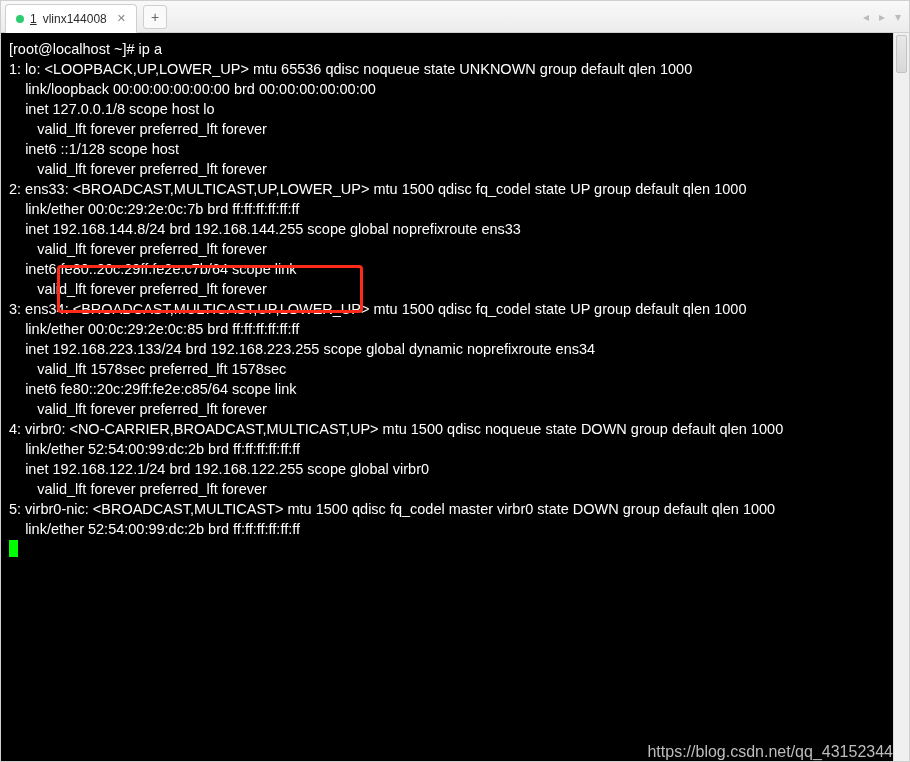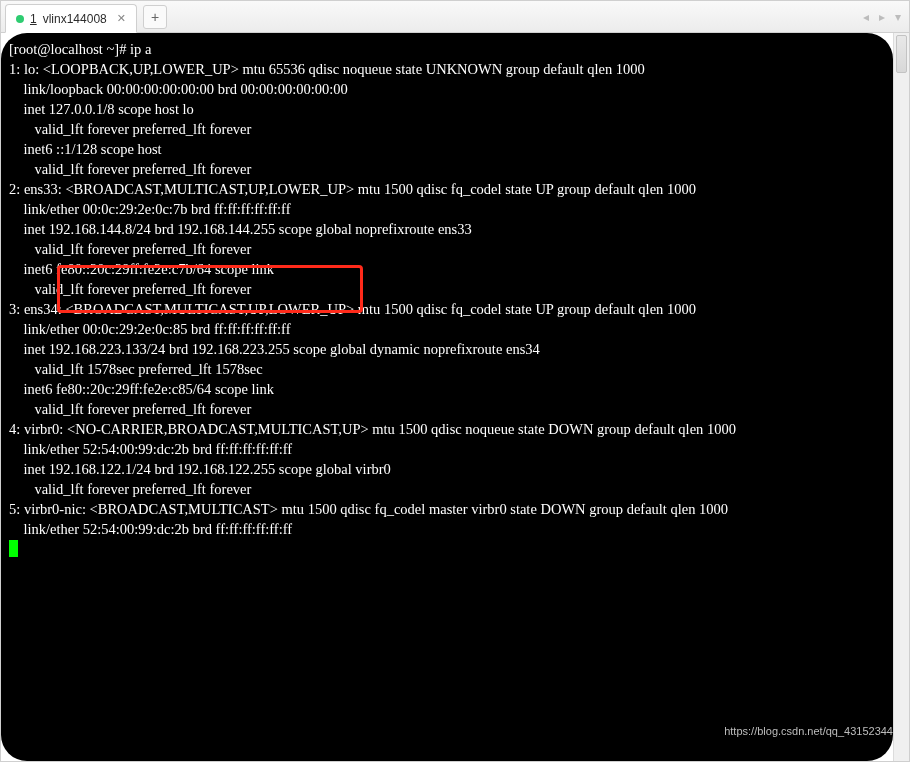--- a/index.html
+++ b/index.html
@@ -73,29 +73,28 @@
   .terminal-wrap {
     flex: 1;
     display: flex;
     position: relative;
     min-height: 0;
   }
   .terminal {
     flex: 1;
     background: #000000;
     color: #ffffff;
-    font-family: Liberation Serif, serif;
+    font-family: Liberation Sans, sans-serif;
     font-size: 14.5px;
     line-height: 20px;
     padding: 6px 8px 16px 8px;
     white-space: pre-wrap;
     word-break: break-all;
     overflow: hidden;
     position: relative;
-    border-radius: 26px;
   }
   .scrollbar {
     width: 16px;
     background: #f0f0f0;
     border-left: 1px solid #dcdcdc;
     position: relative;
   }
   .scroll-thumb {
     position: absolute;
     left: 2px; right: 2px;
@@ -113,23 +112,23 @@
   }
   .redbox {
     position: absolute;
     border: 3px solid #ff2a1a;
     border-radius: 4px;
     pointer-events: none;
   }
   .watermark {
     position: absolute;
     right: 16px;
-    bottom: 24px;
+    bottom: 0;
     color: #bdbdbd;
-    font-size: 11px;
+    font-size: 16px;
     font-family: Arial, sans-serif;
     pointer-events: none;
     text-align: right;
   }
   .underline { text-decoration: underline; }
 </style>
 </head>
 <body>
 
 <div class="frame">

